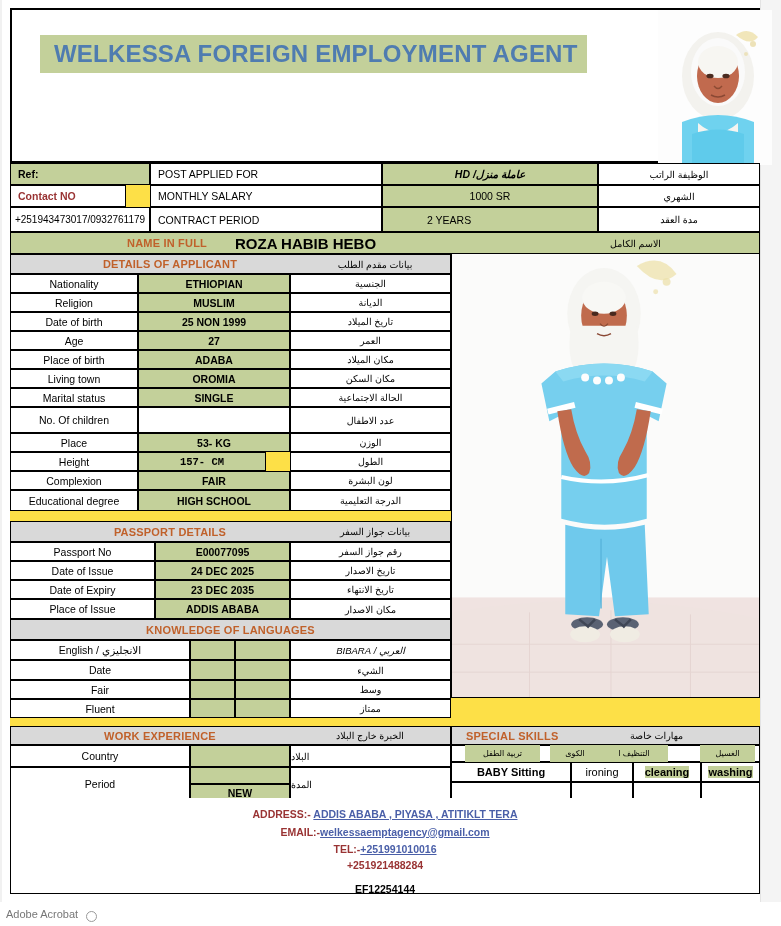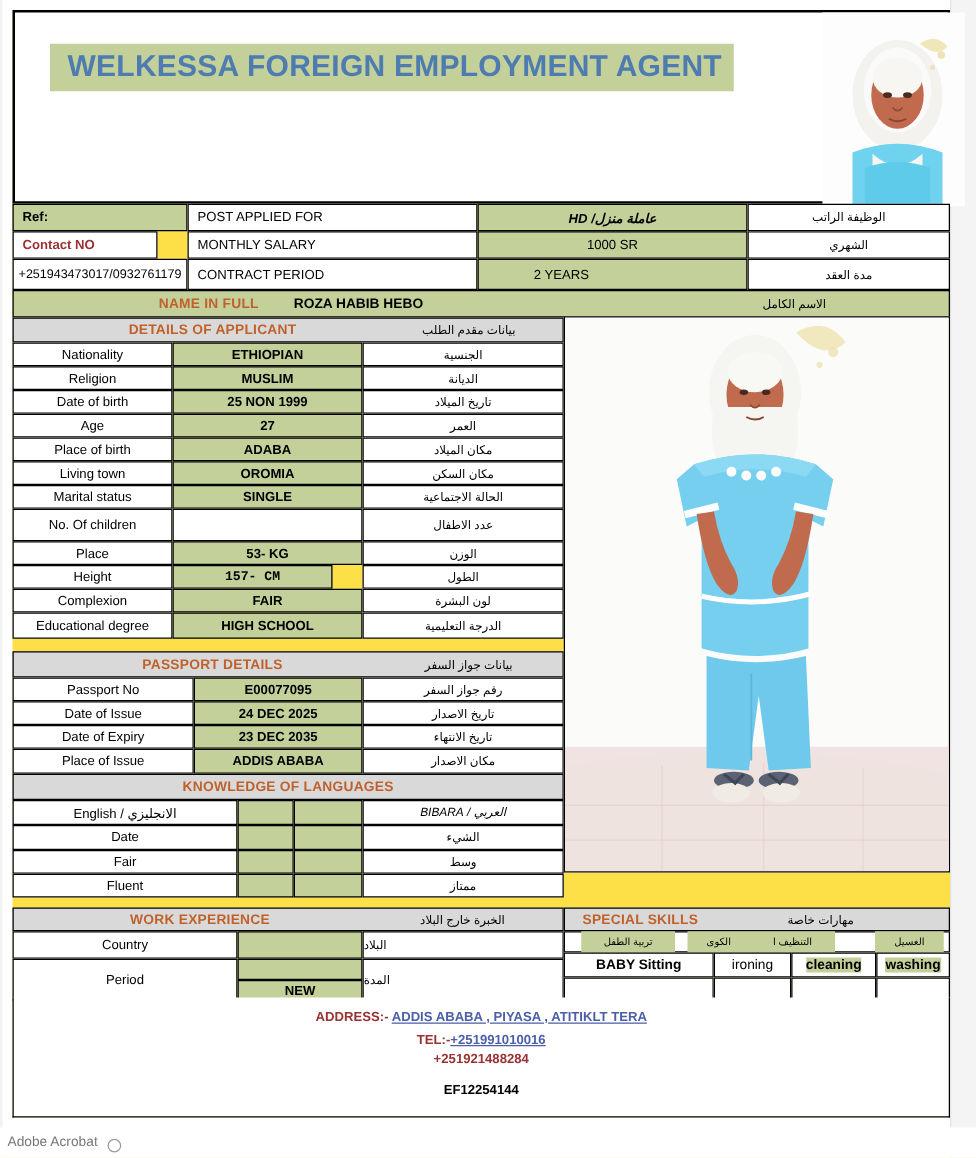--- a/index.html
+++ b/index.html
@@ -168,21 +168,21 @@
     <div class="cell green c-center ital bold" style="left:372px;top:155px;width:216px;height:22px;">HD /عاملة منزل</div>
     <div class="cell green c-center" style="left:372px;top:177px;width:216px;height:22px;">1000 SR</div>
     <div class="cell green c-left" style="left:372px;top:199px;width:216px;height:25px;padding-left:44px;">2 YEARS</div>
 
     <div class="cell white c-center ar" style="left:588px;top:177px;width:162px;height:22px;">الشهري</div>
     <div class="cell white c-center ar" style="left:588px;top:155px;width:162px;height:22px;">الوظيفة الراتب</div>
     <div class="cell white c-center ar" style="left:588px;top:199px;width:162px;height:25px;">مدة العقد</div>
 
     <div class="cell green" style="left:0;top:224px;width:750px;height:22px;"></div>
     <div class="cell green c-left sect-h" style="left:110px;top:224px;width:110px;height:22px;border:none;background:transparent;">NAME IN FULL</div>
-    <div class="cell green c-left bold" style="left:218px;top:224px;width:300px;height:22px;border:none;background:transparent;font-size:11px;">ROZA  HABIB HEBO</div>
+    <div class="cell green c-left bold" style="left:218px;top:224px;width:300px;height:22px;border:none;background:transparent;font-size:15px;">ROZA  HABIB HEBO</div>
     <div class="cell green c-right ar" style="left:600px;top:224px;width:145px;height:22px;border:none;background:transparent;">الاسم الكامل</div>
 
     <div class="cell grey" style="left:0;top:246px;width:441px;height:20px;"></div>
     <div class="cell c-center sect-h" style="left:30px;top:246px;width:260px;height:20px;border:none;background:transparent;">DETAILS OF APPLICANT</div>
     <div class="cell c-center ar" style="left:300px;top:246px;width:130px;height:20px;border:none;background:transparent;">بيانات مقدم الطلب</div>
 
     <div class="cell white c-center" style="left:0;top:266px;width:128px;height:19px;">Nationality</div>
     <div class="cell green c-center bold" style="left:128px;top:266px;width:152px;height:19px;">ETHIOPIAN</div>
     <div class="cell white c-center ar" style="left:280px;top:266px;width:161px;height:19px;">الجنسية</div>
 
@@ -365,20 +365,23 @@
         <path d="M164 367 l10 8 M180 367 l-8 8" stroke="#3f4655" stroke-width="2.5" fill="none"></path>
       </svg>
     </div>
 
     <div class="footer">
       <div class="f-line" style="margin-top:11px;">
         <span>ADDRESS:-</span>
         <span class="f-link">ADDIS ABABA ,  PIYASA , ATITIKLT TERA</span>
       </div>
       <div class="f-line" style="margin-top:7px;">
+        <span>EMAIL:-</span><span class="f-link">welkessaemptagency@gmail.com</span>
+      </div>
+      <div class="f-line" style="margin-top:7px;">
         <span>TEL:-</span><span class="f-link">+251991010016</span>
       </div>
       <div class="f-line" style="margin-top:5px;">
         <span>+251921488284</span>
       </div>
       <div class="f-ref" style="margin-top:13px;">EF12254144</div>
     </div>
 
   </div>
 

